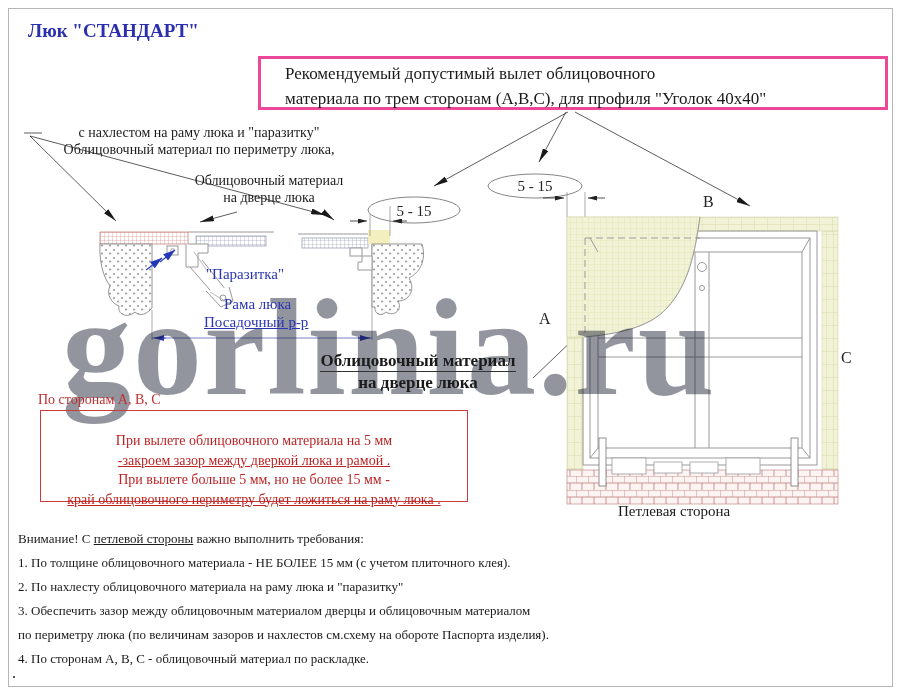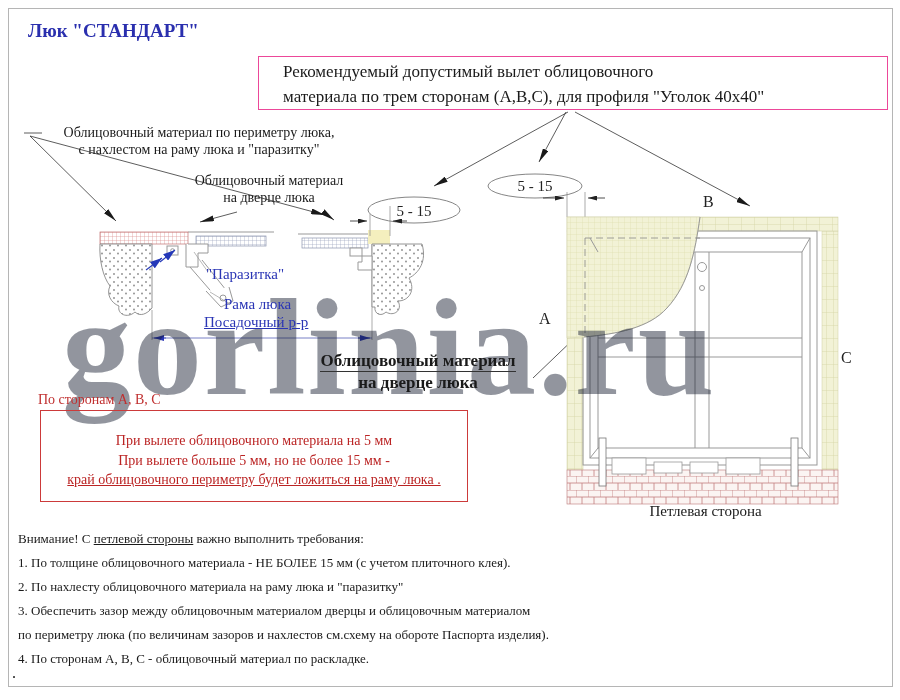--- a/index.html
+++ b/index.html
@@ -4,30 +4,30 @@
 <style>
   html,body{margin:0;padding:0;background:#fff;}
   body{width:900px;height:700px;position:relative;overflow:hidden;
        font-family:"Liberation Serif","DejaVu Serif",serif;color:#1a1a1a;}
   .abs{position:absolute;}
   .page-frame{left:8px;top:8px;width:883px;height:677px;border:1px solid #b5b5b5;z-index:0;}
   .watermark{left:62px;top:268px;width:800px;font-size:138px;font-weight:600;
              color:#0f172a;opacity:.45;letter-spacing:2px;z-index:2;pointer-events:none;
              font-family:"Liberation Serif",serif;}
   .title{left:28px;top:20px;font-size:19px;font-weight:600;color:#2a2fae;z-index:3;}
-  .note-box{left:258px;top:56px;width:630px;height:54px;border:1px solid #ec4899;
+  .note-box{left:258px;top:56px;width:630px;height:54px;border:3px solid #ec4899;
             background:#fff;z-index:3;font-size:17px;line-height:25px;
             padding:2px 6px 0 24px;box-sizing:border-box;}
   .callout{z-index:3;font-size:14px;line-height:17px;text-align:center;color:#1a1a1a;}
   .blue-label{z-index:3;font-size:15px;color:#2a35b5;white-space:nowrap;}
   .big-label{left:296px;top:350px;width:244px;text-align:center;font-size:17px;
              font-weight:bold;line-height:22px;z-index:3;}
   .big-label .ul{border-bottom:1.2px solid #333;padding-bottom:1px;}
   .side-letter{z-index:3;font-size:16px;color:#222;}
-  .hinge-label{left:618px;top:503px;width:175px;text-align:center;font-size:15px;z-index:3;}
+  .hinge-label{left:618px;top:503px;width:175px;font-size:15px;z-index:3;}
   .warn-head{left:38px;top:392px;font-size:14px;color:#c03030;z-index:3;}
   .warn-box{left:40px;top:410px;width:428px;height:92px;border:1px solid #cc3a3a;
             z-index:3;color:#bb2424;font-size:14px;line-height:19.5px;text-align:center;
             padding-top:20px;box-sizing:border-box;}
   .warn-box .u{text-decoration:underline;}
   .reqs{left:18px;top:527px;width:876px;font-size:13px;line-height:24px;z-index:3;
         white-space:nowrap;}
   .reqs .u{text-decoration:underline;}
   .dot{left:12px;top:664px;font-size:16px;z-index:3;}
   svg{position:absolute;left:0;top:0;z-index:1;}
@@ -41,22 +41,22 @@
 <div class="abs watermark">gorlinia.ru</div>
 
 <div class="abs title">Люк "СТАНДАРТ"</div>
 
 <div class="abs note-box">
   <div>Рекомендуемый допустимый вылет облицовочного</div>
   <div>материала по трем сторонам (А,В,С), для профиля "Уголок 40x40"</div>
 </div>
 
 <div class="abs callout" style="left:34px;top:124px;width:330px;">
+  <div>с нахлестом на раму люка и "паразитку"</div>
   <div>Облицовочный материал по периметру люка,</div>
-  <div>с нахлестом на раму люка и "паразитку"</div>
 </div>
 
 <div class="abs callout" style="left:180px;top:172px;width:178px;">
   <div>Облицовочный материал</div>
   <div>на дверце люка</div>
 </div>
 
 <div class="abs blue-label" style="left:206px;top:266px;">"Паразитка"</div>
 <div class="abs blue-label" style="left:224px;top:296px;">Рама люка</div>
 <div class="abs blue-label" style="left:204px;top:314px;text-decoration:underline;">Посадочный р-р</div>
@@ -68,20 +68,21 @@
 
 <div class="abs side-letter" style="left:539px;top:310px;">А</div>
 <div class="abs side-letter" style="left:703px;top:193px;">В</div>
 <div class="abs side-letter" style="left:841px;top:349px;">С</div>
 
 <div class="abs hinge-label">Петлевая сторона</div>
 
 <div class="abs warn-head">По сторонам А, В, С</div>
 <div class="abs warn-box">
   <div>При вылете облицовочного материала  на 5 мм</div>
+  <div class="u">-закроем зазор между дверкой люка и рамой .</div>
   <div>При вылете больше 5 мм, но не более 15 мм -</div>
   <div class="u">край облицовочного периметру будет ложиться на раму люка .</div>
 </div>
 
 <div class="abs reqs">
   <div><span>Внимание! С </span><span class="u">петлевой стороны</span><span> важно выполнить требования:</span></div>
   <div>1. По толщине облицовочного материала - НЕ БОЛЕЕ 15 мм (с учетом плиточного клея).</div>
   <div>2. По нахлесту облицовочного материала на раму люка и "паразитку"</div>
   <div>3. Обеспечить зазор между облицовочным материалом дверцы и облицовочным материалом</div>
   <div> по периметру люка (по величинам зазоров и нахлестов см.схему на обороте Паспорта изделия).</div>

